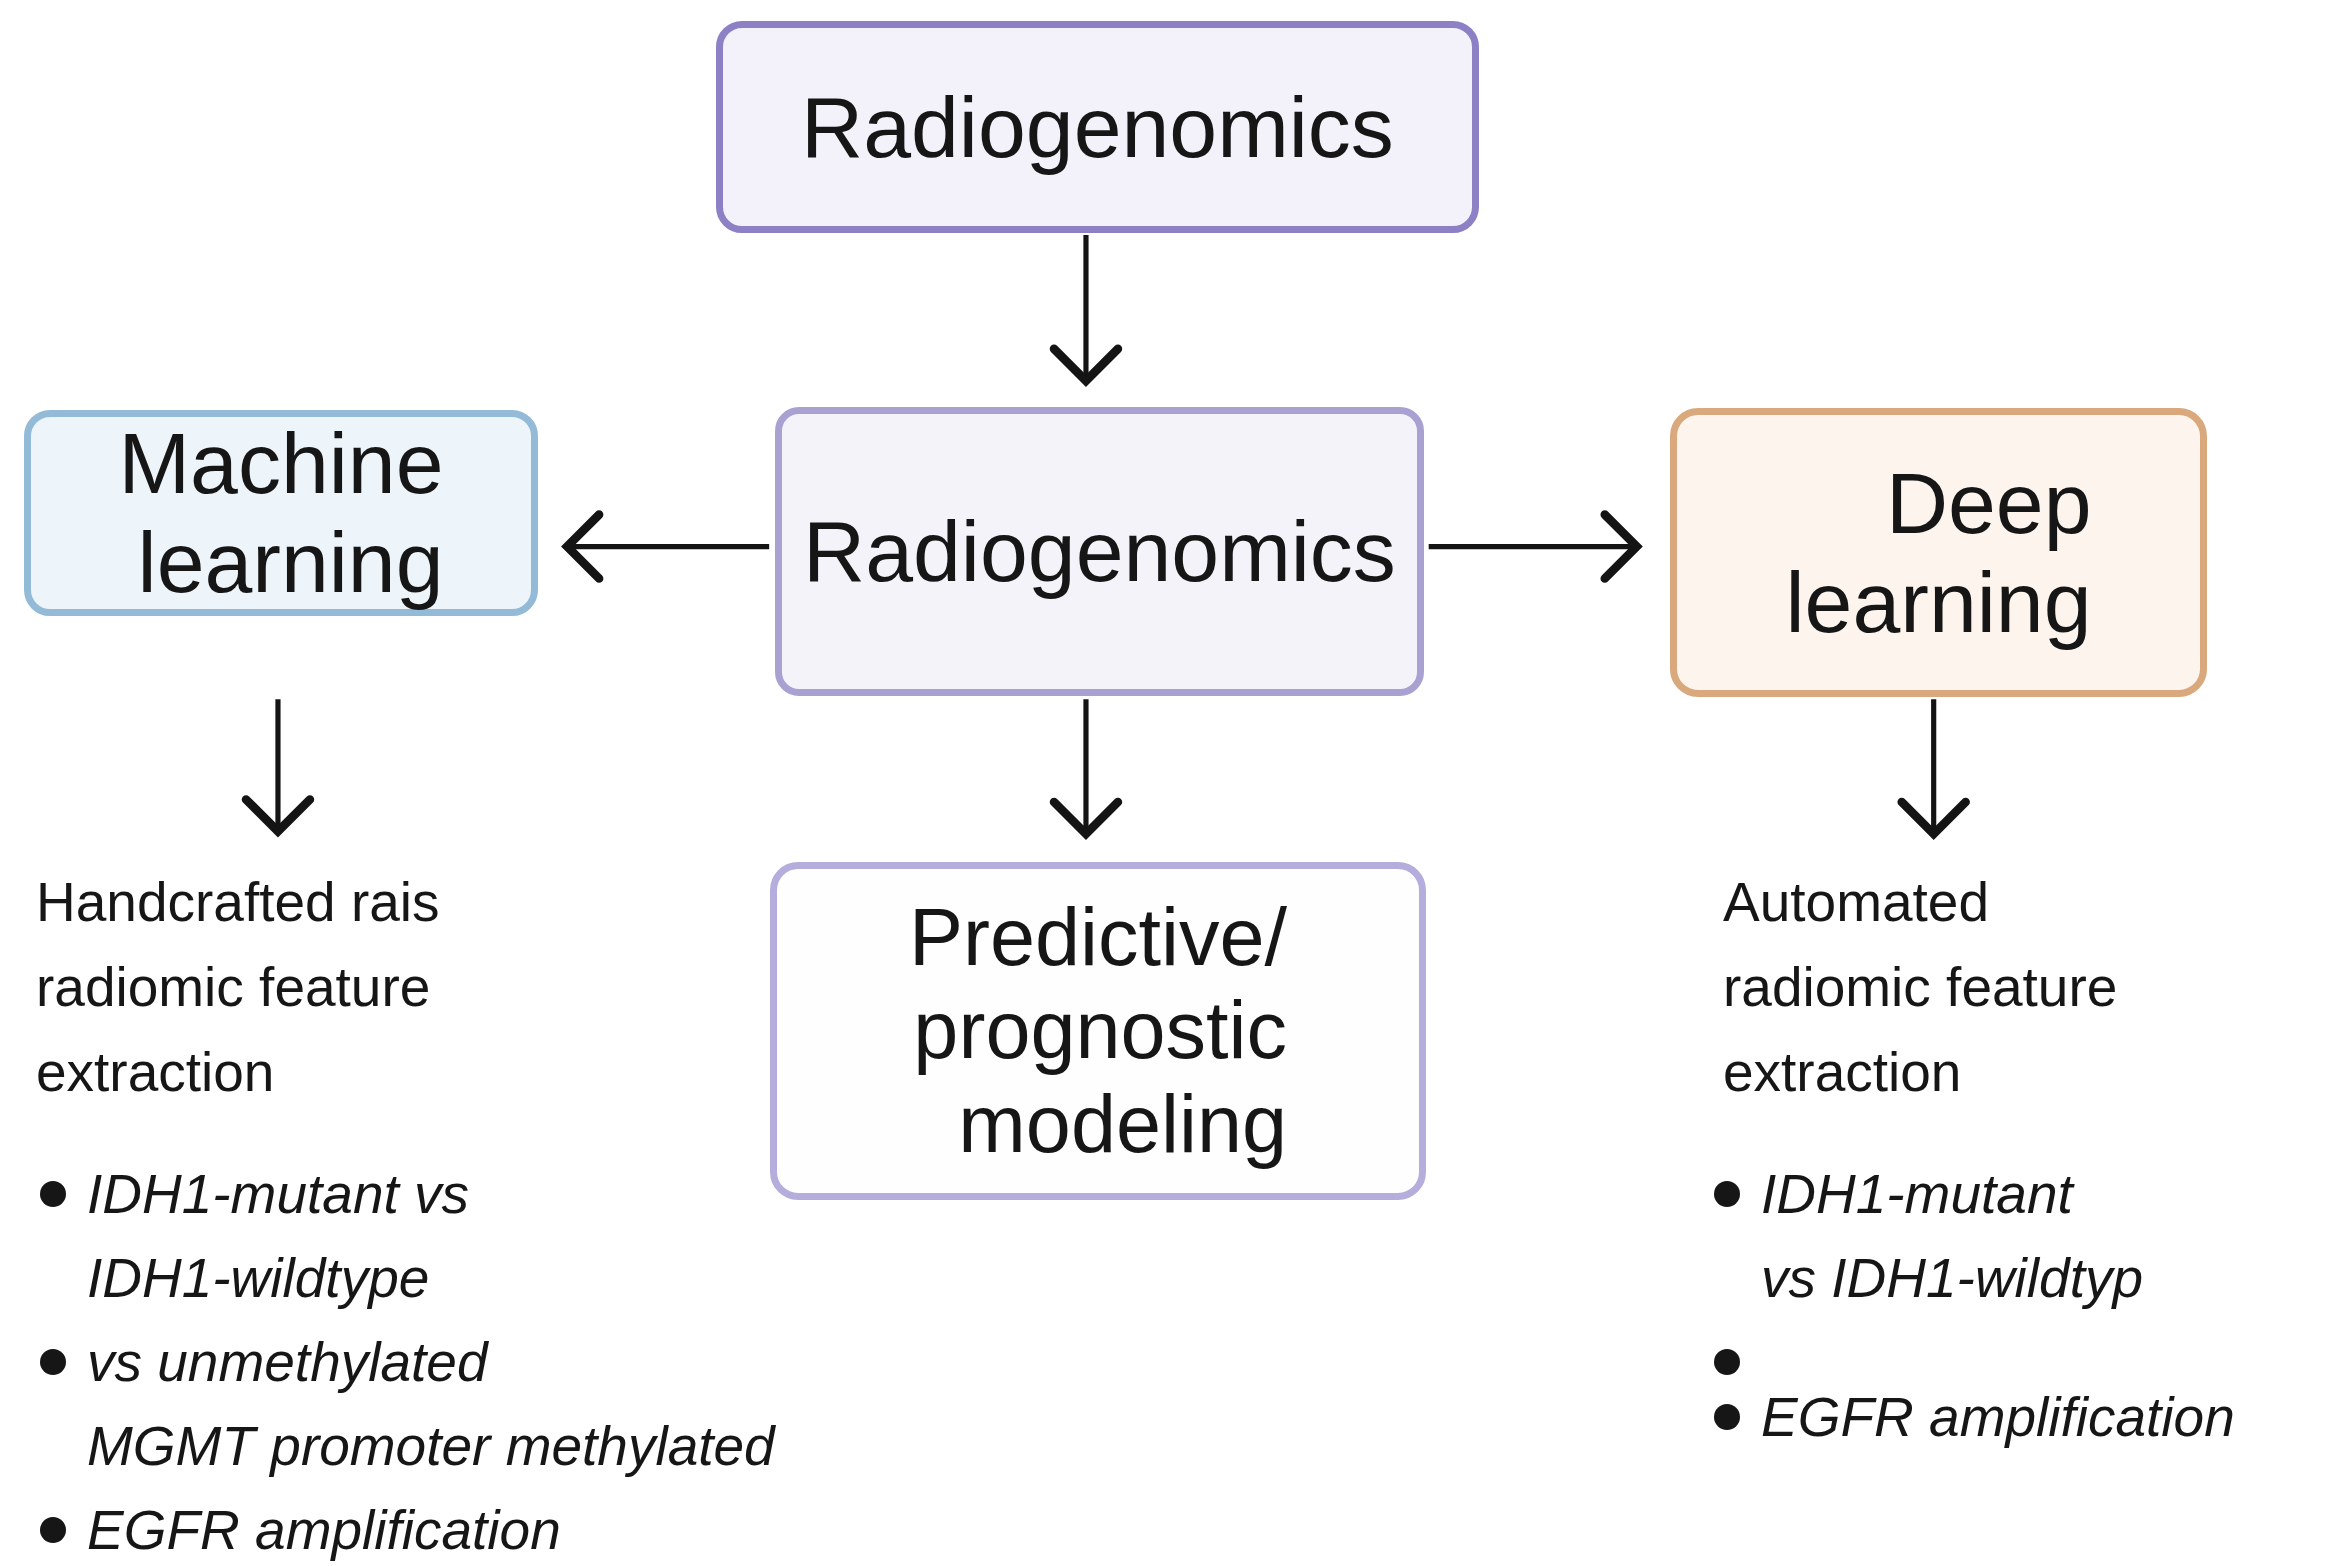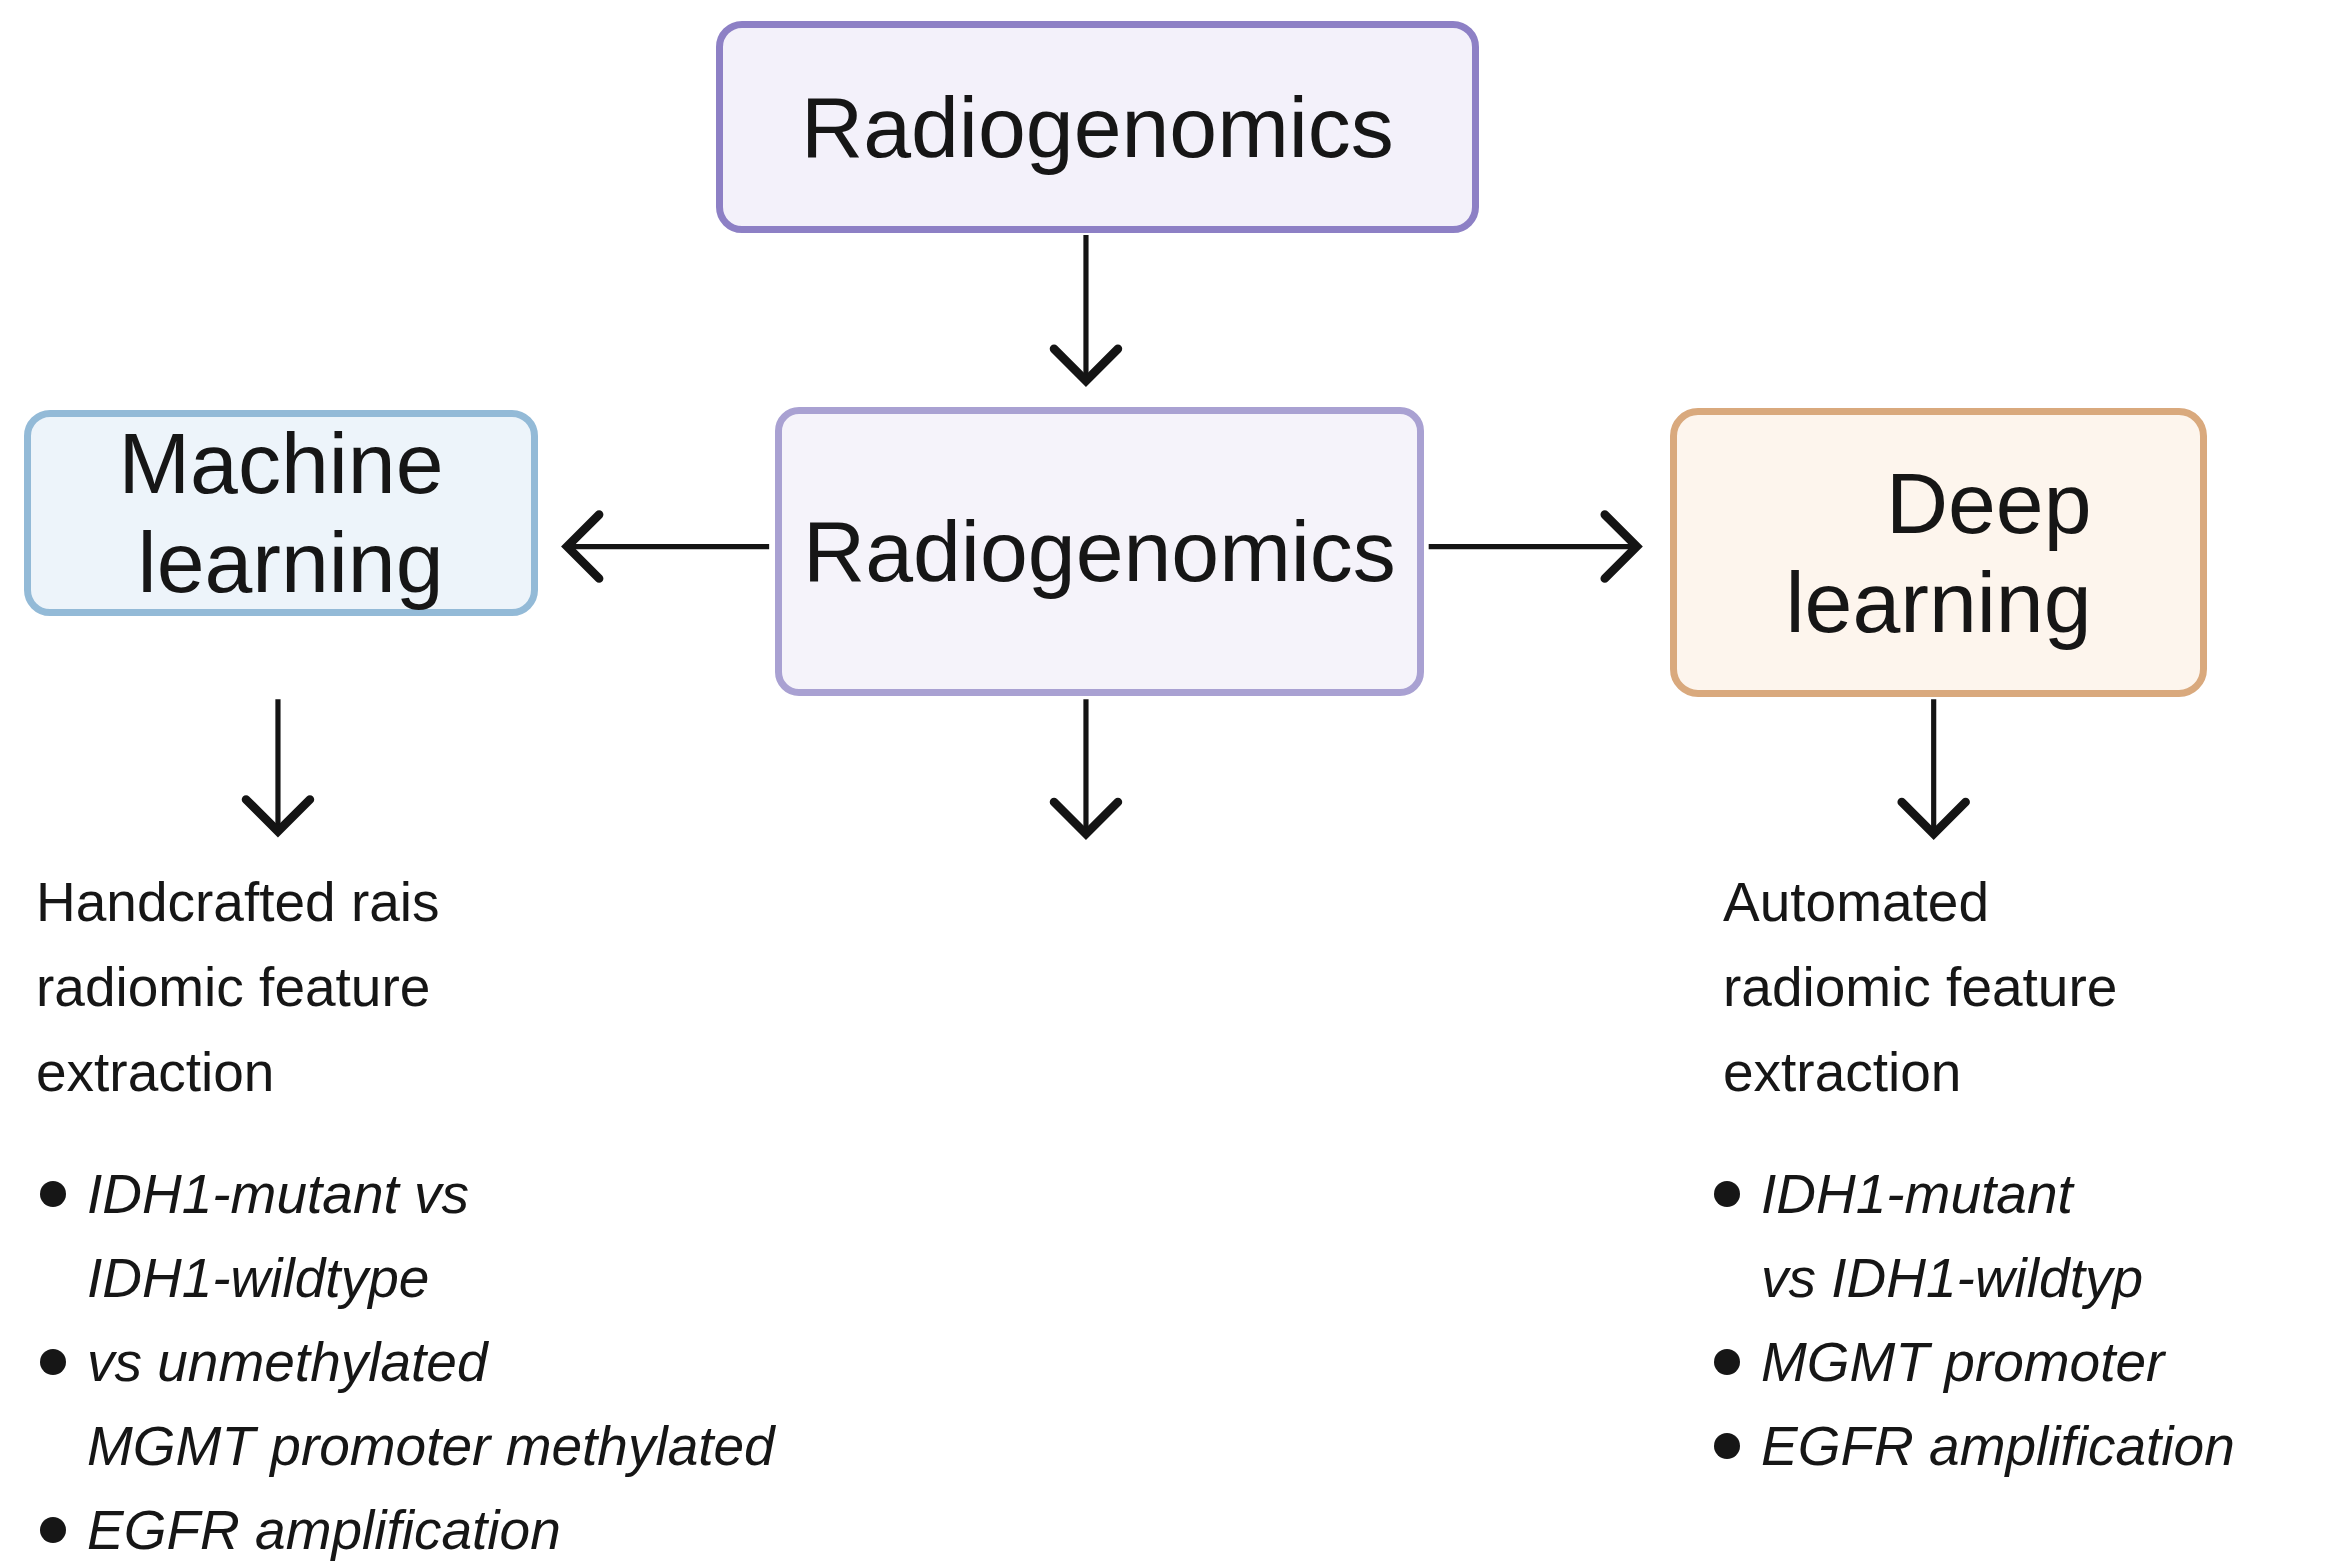--- a/index.html
+++ b/index.html
@@ -137,20 +137,27 @@
     </div>
   </div>
 
   <div class="node" id="node-dl">
     <div class="lbl">
       <div>Deep</div>
       <div>learning</div>
     </div>
   </div>
 
+  <div class="node" id="node-pred">
+    <div class="lbl">
+      <div>Predictive/</div>
+      <div>prognostic</div>
+      <div>modeling</div>
+    </div>
+  </div>
 
   <div class="heading" id="ml-heading">
     <div>Handcrafted rais</div>
     <div>radiomic feature</div>
     <div>extraction</div>
   </div>
 
   <div class="blist" id="ml-list">
     <div class="bitem">
       <span class="dot"></span>
@@ -185,21 +192,20 @@
     <div class="bitem">
       <span class="dot"></span>
       <div class="btext">
         <div>IDH1-mutant</div>
         <div>vs IDH1-wildtyp</div>
       </div>
     </div>
     <div class="bitem">
       <span class="dot"></span>
       <div class="btext">
-        <div>MGMT promoter</div>
       </div>
     </div>
     <div class="bitem">
       <span class="dot"></span>
       <div class="btext">
         <div>EGFR amplification</div>
         <div></div>
       </div>
     </div>
   </div>

